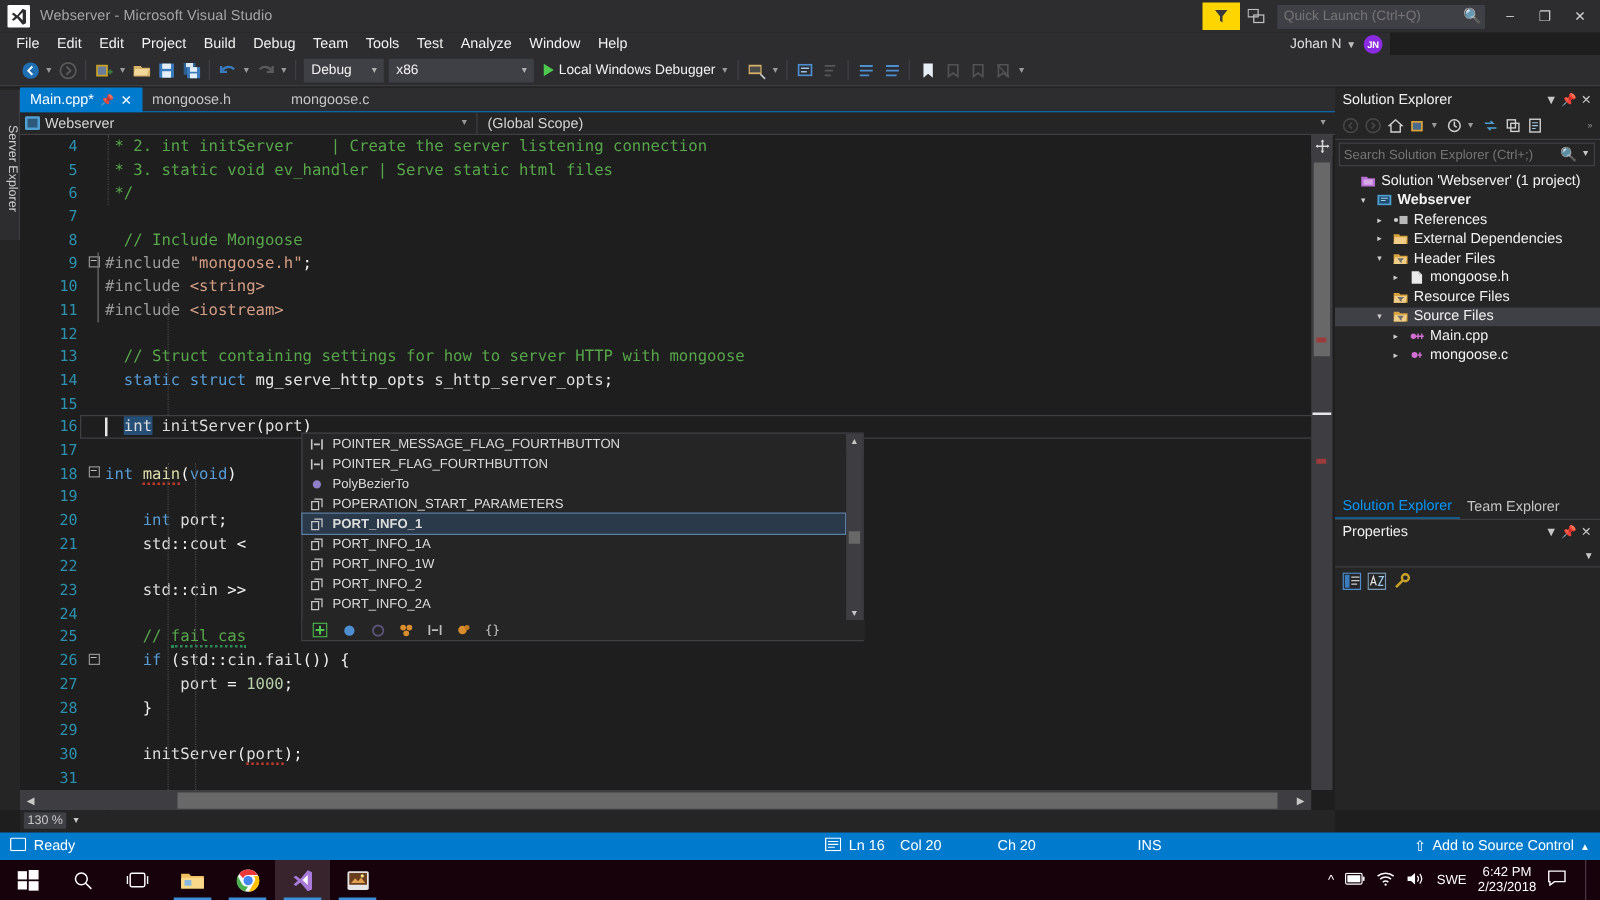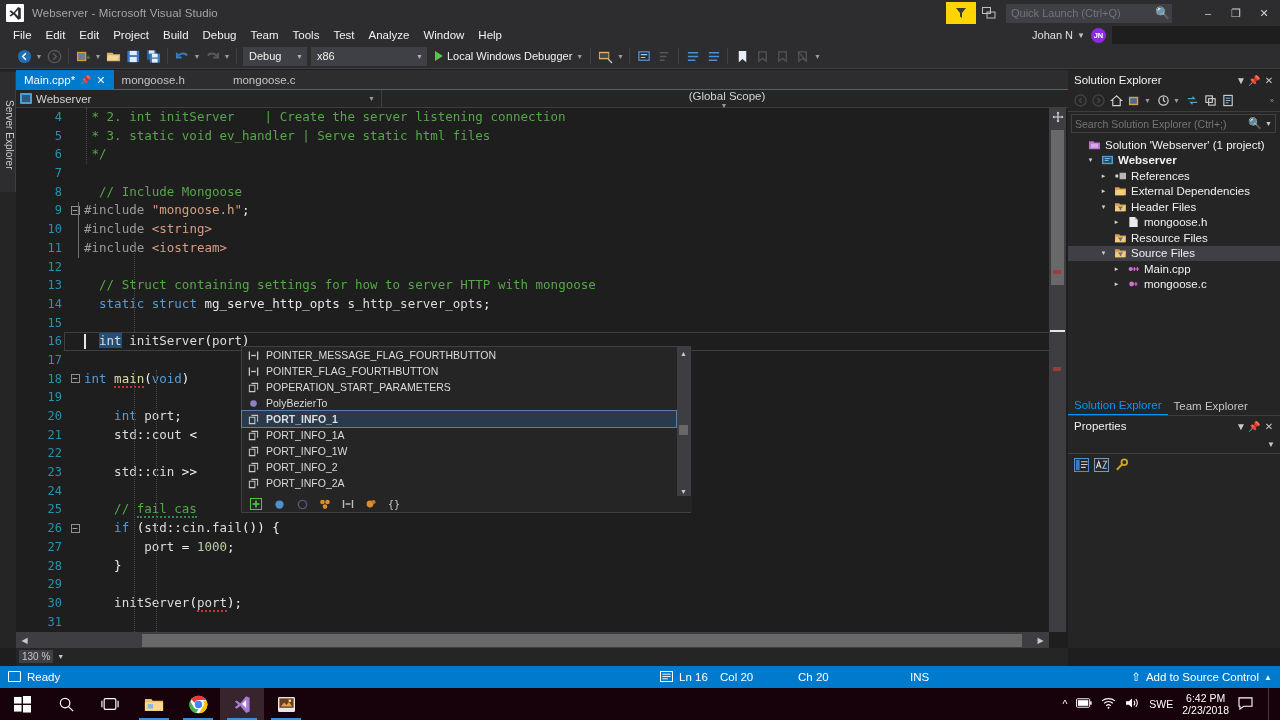--- a/index.html
+++ b/index.html
@@ -25,21 +25,21 @@
   .title-text { color:#a5a5a6; font-size:11.5px; letter-spacing:.1px; }
   .title-right { margin-left:auto; display:flex; align-items:center; height:26px; }
   .quick-filter {
     width:30px; height:22px; background:#ffd500; display:flex;
     align-items:center; justify-content:center; margin-right:2px;
   }
   .quick-filter svg { display:block; }
   .feedback-ico { width:22px; height:22px; display:flex; align-items:center; justify-content:center; margin-right:6px; }
   .qlaunch {
     width:166px; height:19px; background:#3f3f46; border:1px solid #3f3f46;
-    display:flex; align-items:center; padding:0 4px; margin-right:22px;
+    display:flex; align-items:center; padding:0 4px; margin-right:6px;
   }
   .qlaunch input {
     flex:1; background:transparent; border:0; outline:none;
     color:#9a9a9c; font-size:11px; font-family:"Liberation Sans", sans-serif;
   }
   .qlaunch .mag { color:#c8c8c8; font-size:12px; margin-left:2px; }
   .winbtn { width:28px; height:26px; display:flex; align-items:center; justify-content:center; color:#d0d0d0; font-size:11px; }
   .winbtn:last-child { margin-right:2px; }
 
   
@@ -111,21 +111,21 @@
   .navbar-row {
     position:absolute; left:16px; top:90px; width:1052px; height:18px;
     background:#252526; display:flex; align-items:center;
     border-bottom:1px solid #3e3e42;
   }
   .navcombo {
     height:18px; display:flex; align-items:center; color:#d4d4d4; font-size:11.5px;
     padding:0 4px; border-right:1px solid #3e3e42;
   }
   .navcombo.left { width:366px; }
-  .navcombo.right{ width:686px; border-right:0;flex-direction:column; }
+  .navcombo.right{ width:686px; border-right:0; }
   .navcombo .cv { flex:1; padding-left:4px; }
   .navcombo .cc { color:#9a9a9c; font-size:7px; padding-right:2px;}
   .proj-ico { width:12px; height:11px; background:#4e9fd4; position:relative; border-radius:1px; }
   .proj-ico::after{ content:''; position:absolute; left:2px; top:2px; width:8px; height:7px; background:#2d5a7a;}
 
   
   .editor {
     position:absolute; left:16px; top:108px; width:1052px; height:540px;
     background:#1e1e1e; overflow:hidden;
     font-family:"DejaVu Sans Mono","Liberation Mono",monospace; font-size:12.5px;
@@ -532,33 +532,33 @@
             <svg width="11" height="11" viewBox="0 0 12 12">
               <path d="M1.5 1.5v9M10.5 1.5v9" stroke="#c8c8c8" stroke-width="1.4"></path>
               <path d="M3.4 6h5.2" stroke="#c8c8c8" stroke-width="1.4"></path>
             </svg>
           </span>
           <span>POINTER_FLAG_FOURTHBUTTON</span>
         </div>
         <div class="il-row">
           <span class="il-ico">
             <svg width="11" height="11" viewBox="0 0 12 12">
-              <path d="M1.5 3.5h6v7h-6z" fill="none" stroke="#c8c8c8" stroke-width="1.1"></path>
-              <path d="M3.8 1.5h6.7v7" fill="none" stroke="#c8c8c8" stroke-width="1.1"></path>
-            </svg>
-          </span>
-          <span>POPERATION_START_PARAMETERS</span>
+              <circle cx="6" cy="6" r="3.6" fill="#8f7fc8"></circle>
+            </svg>
+          </span>
+          <span>PolyBezierTo</span>
         </div>
         <div class="il-row">
           <span class="il-ico">
             <svg width="11" height="11" viewBox="0 0 12 12">
-              <circle cx="6" cy="6" r="3.6" fill="#8f7fc8"></circle>
-            </svg>
-          </span>
-          <span>PolyBezierTo</span>
+              <path d="M1.5 3.5h6v7h-6z" fill="none" stroke="#c8c8c8" stroke-width="1.1"></path>
+              <path d="M3.8 1.5h6.7v7" fill="none" stroke="#c8c8c8" stroke-width="1.1"></path>
+            </svg>
+          </span>
+          <span>POPERATION_START_PARAMETERS</span>
         </div>
         <div class="il-row sel">
           <span class="il-ico">
             <svg width="11" height="11" viewBox="0 0 12 12">
               <path d="M1.5 3.5h6v7h-6z" fill="none" stroke="#c8c8c8" stroke-width="1.1"></path>
               <path d="M3.8 1.5h6.7v7" fill="none" stroke="#c8c8c8" stroke-width="1.1"></path>
             </svg>
           </span>
           <span>PORT_INFO_1</span>
         </div>

